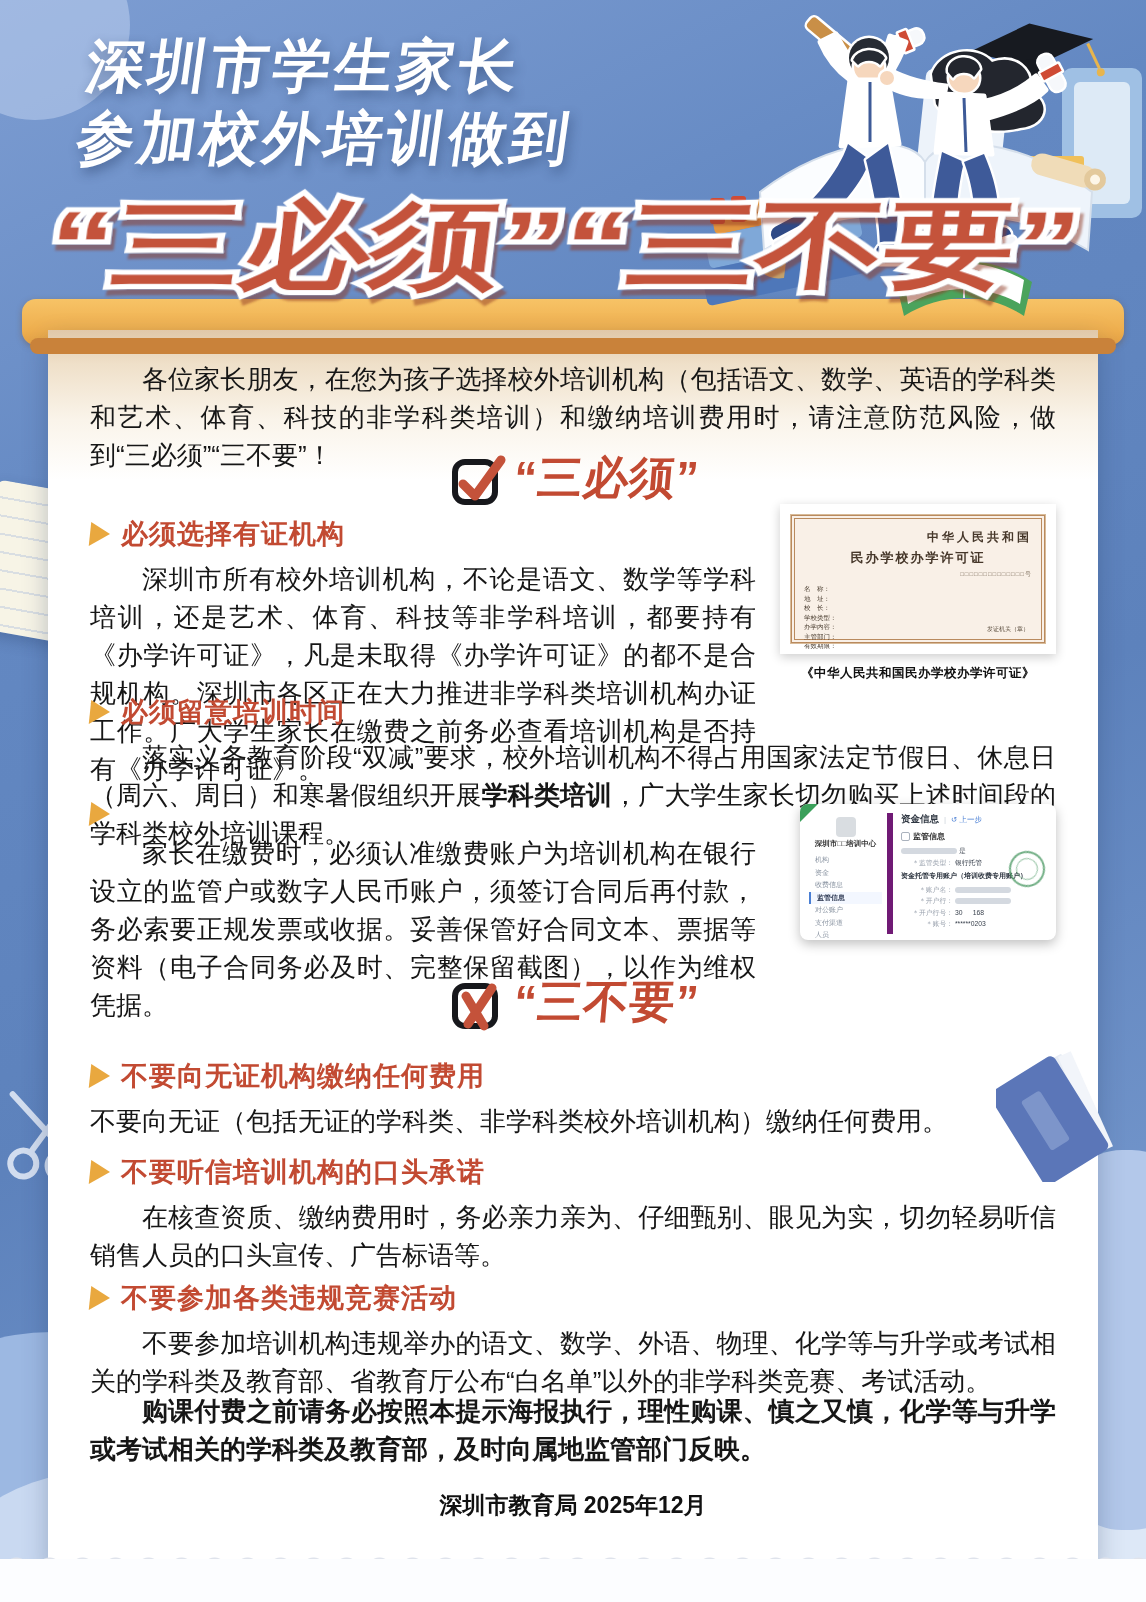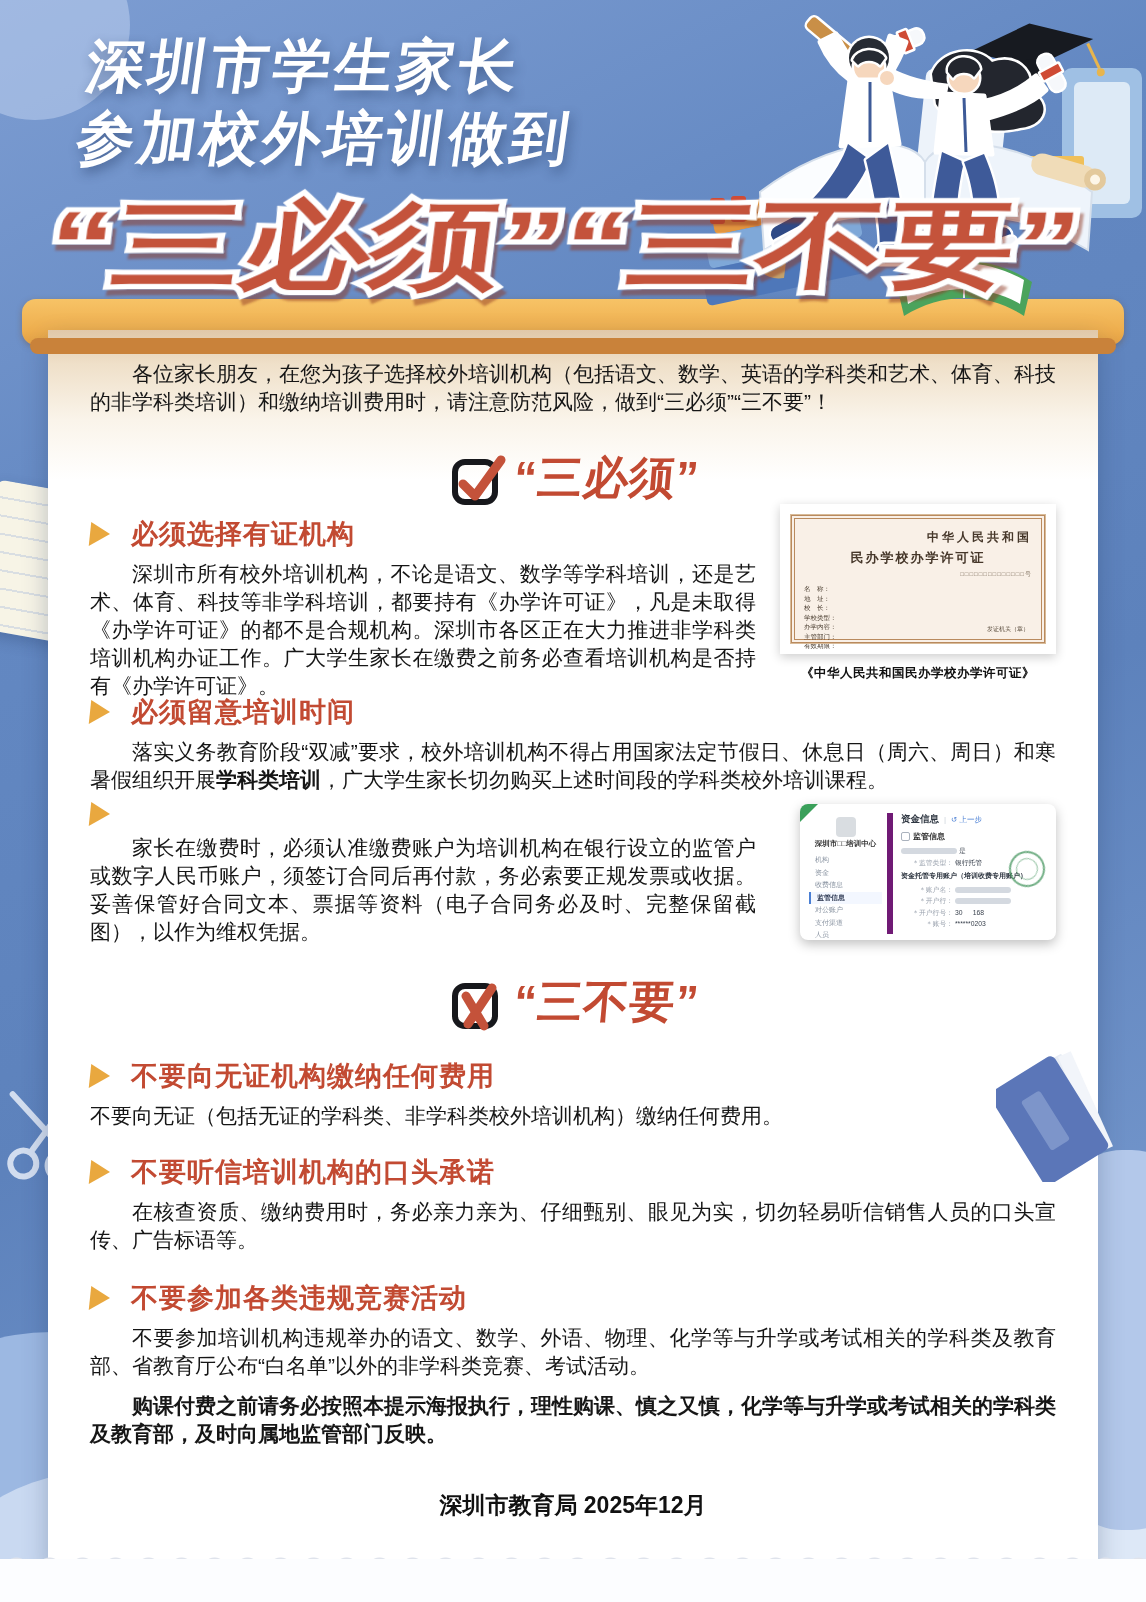--- a/index.html
+++ b/index.html
@@ -26,25 +26,25 @@
   .red-title-svg{position:absolute;left:28px;top:172px;z-index:5;}
   .hero{position:absolute;left:690px;top:10px;z-index:4;}
   .shelf{position:absolute;left:22px;top:299px;width:1102px;height:46px;border-radius:14px;z-index:3;
     background:linear-gradient(180deg,#f7c366 0%,#eeae4e 70%,#e3a044 100%);box-shadow:0 2px 6px rgba(120,70,20,.35);}
   .shelf-lip{position:absolute;left:30px;top:338px;width:1086px;height:16px;border-radius:8px;background:#c9823a;z-index:4;}
   
   .paper{position:absolute;left:48px;top:330px;width:1050px;height:1236px;z-index:3;
     background:linear-gradient(180deg,#e0c8a9 0px,#efe0c9 34px,#faf4ea 90px,#ffffff 150px);
     box-shadow:0 10px 24px rgba(30,50,90,.28);}
   .blk{position:absolute;left:42px;right:42px;}
-  .sec-body{font-size:21px;line-height:28px;color:#161616;font-weight:500;text-align:justify;margin:0;}
+  .sec-body{font-size:26px;line-height:38px;color:#161616;font-weight:500;text-align:justify;margin:0;}
   .indent{text-indent:2em;}
   .group-header{position:absolute;left:0;right:0;display:flex;justify-content:center;align-items:center;gap:8px;}
   .group-title{font-size:45px;font-weight:800;color:#c24a32;transform:skewX(-5deg);letter-spacing:1px;}
-  .sec-heading{display:flex;align-items:center;gap:21px;margin:0 0 8px 0;}
+  .sec-heading{display:flex;align-items:center;gap:11px;margin:0 0 8px 0;}
   .tri{width:0;height:0;border-left:20px solid #e9a83f;border-top:12px solid transparent;
     border-bottom:12px solid transparent;transform:skewX(-6deg);flex:0 0 auto;}
   .sec-heading-text{font-size:27px;font-weight:800;color:#c24a32;letter-spacing:1px;}
   .sec{position:absolute;left:42px;right:42px;}
   .has-right-fig .sec-body{padding-right:300px;}
   .bold-inline{font-weight:900;}
   .closing{font-weight:800;}
   .footer-line{text-align:center;font-size:23px;font-weight:800;color:#111;}
   
   .cert-fig{position:absolute;top:-12px;right:0;width:276px;}

